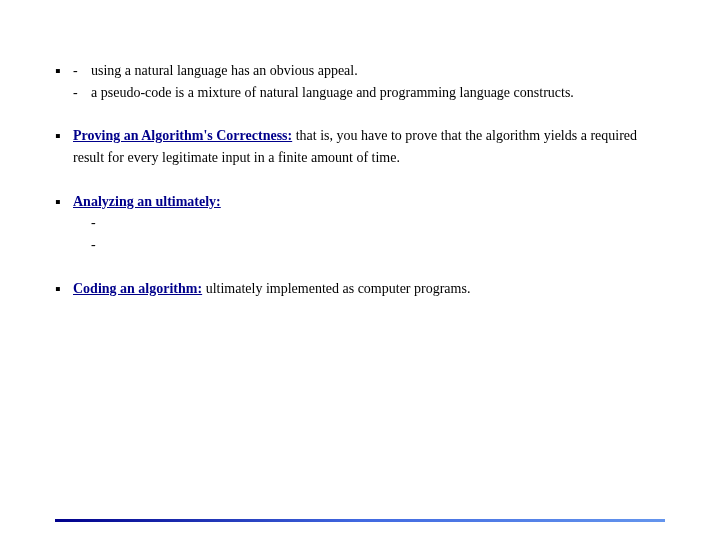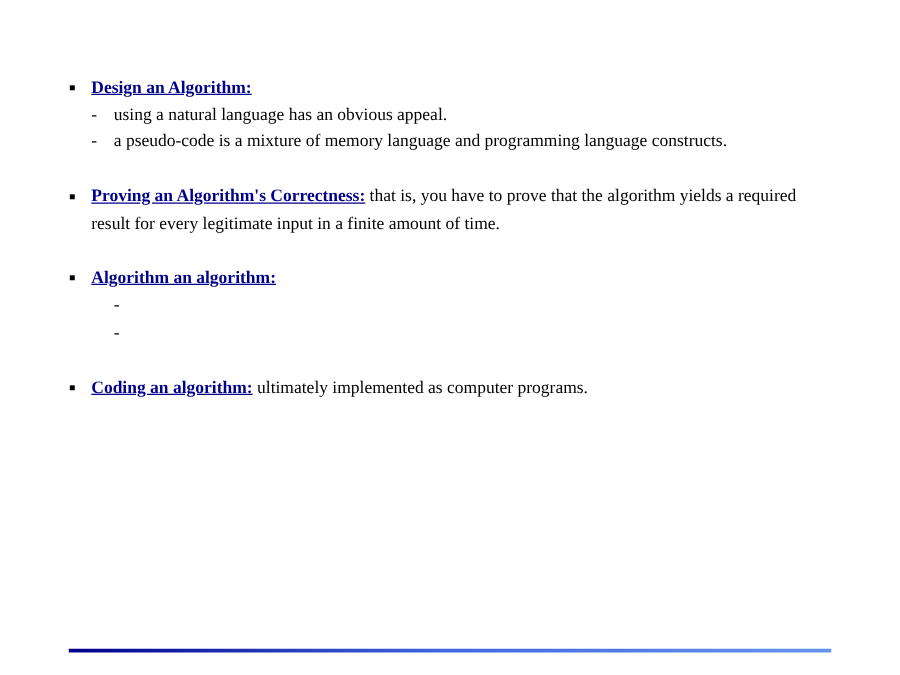--- a/index.html
+++ b/index.html
@@ -78,46 +78,43 @@
     }
   </style>
 </head>
 <body>
 
 <div class="page">
 
   <div class="section">
     <div class="bullet">▪</div>
     <div class="content">
-      <div>
-        <span class="bold-blue-underline">Design an Algorithm:</span>
-      </div>
       <div class="sub-item">
         <span class="sub-bullet">-</span>
         <span class="normal-text">using a natural language has an obvious appeal.</span>
       </div>
       <div class="sub-item">
         <span class="sub-bullet">-</span>
-        <span class="normal-text">a pseudo-code is a mixture of memory language and programming language constructs.</span>
+        <span class="normal-text">a pseudo-code is a mixture of natural language and programming language constructs.</span>
       </div>
     </div>
   </div>
 
   <div class="section">
     <div class="bullet">▪</div>
     <div class="content">
       <span class="bold-blue-underline">Proving an Algorithm's Correctness:</span><span class="normal-text"> that is, you have to prove that the algorithm yields a required result for every legitimate input in a finite amount of time.</span>
     </div>
   </div>
 
   <div class="section">
     <div class="bullet">▪</div>
     <div class="content">
       <div>
-        <span class="bold-blue-underline">Algorithm an algorithm:</span>
+        <span class="bold-blue-underline">Analyzing an ultimately:</span>
       </div>
       <div class="indent">
         <div class="sub-item">
           <span class="sub-bullet">-</span>
         </div>
         <div class="sub-item">
           <span class="sub-bullet">-</span>
         </div>
       </div>
     </div>

